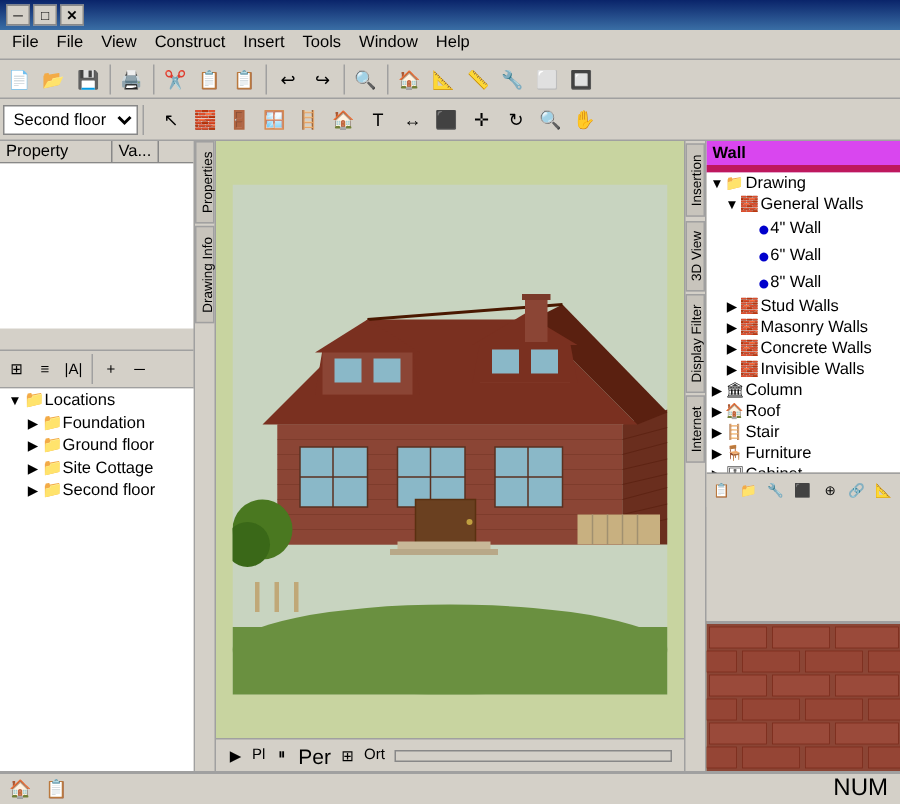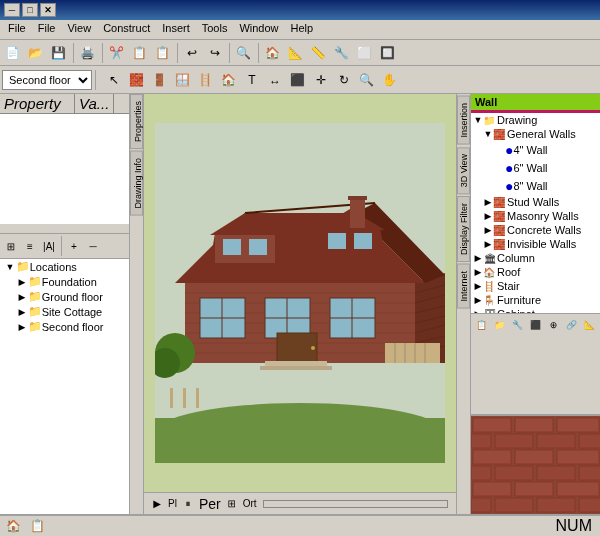--- a/index.html
+++ b/index.html
@@ -90,23 +90,22 @@
       overflow: hidden;
     }
     #prop-header {
       display: flex;
       background: #d4d0c8;
       border-bottom: 1px solid #888;
     }
     .prop-col {
       padding: 1px 4px;
       border-right: 1px solid #888;
-      font-size: 15px;
+      font-size: 11px;
       font-weight: normal;
-      font-style: italic;
     }
     #prop-grid {
       background: white;
       height: 110px;
     }
     #prop-toolbar {
       display: flex; align-items: center; gap: 1px; padding: 2px;
       border-bottom: 1px solid #a0a0a0;
     }
     #tree-area {
@@ -169,21 +168,21 @@
       display: flex;
       flex-direction: column;
       border-left: 1px solid #a0a0a0;
     }
     #right-panel-top {
       flex: 1;
       overflow: hidden;
     }
     #wall-header {
       display: flex; align-items: flex-start; padding: 2px 4px;
-      background: #84cc16; border-bottom: 3px solid #be185d;
+      background: #d946ef; border-bottom: 5px solid #be185d;
       font-weight: bold;
     }
     .right-tree-item {
       display: flex; align-items: center; padding: 1px 2px; cursor: pointer;
       white-space: nowrap; font-size: 11px;
     }
     .rtree-expand { width: 10px; text-align: center; font-size: 9px; }
     .rtree-icon { width: 14px; text-align: center; font-size: 10px; }
     .bullet { color: #0000cc; font-size: 14px; }
 

